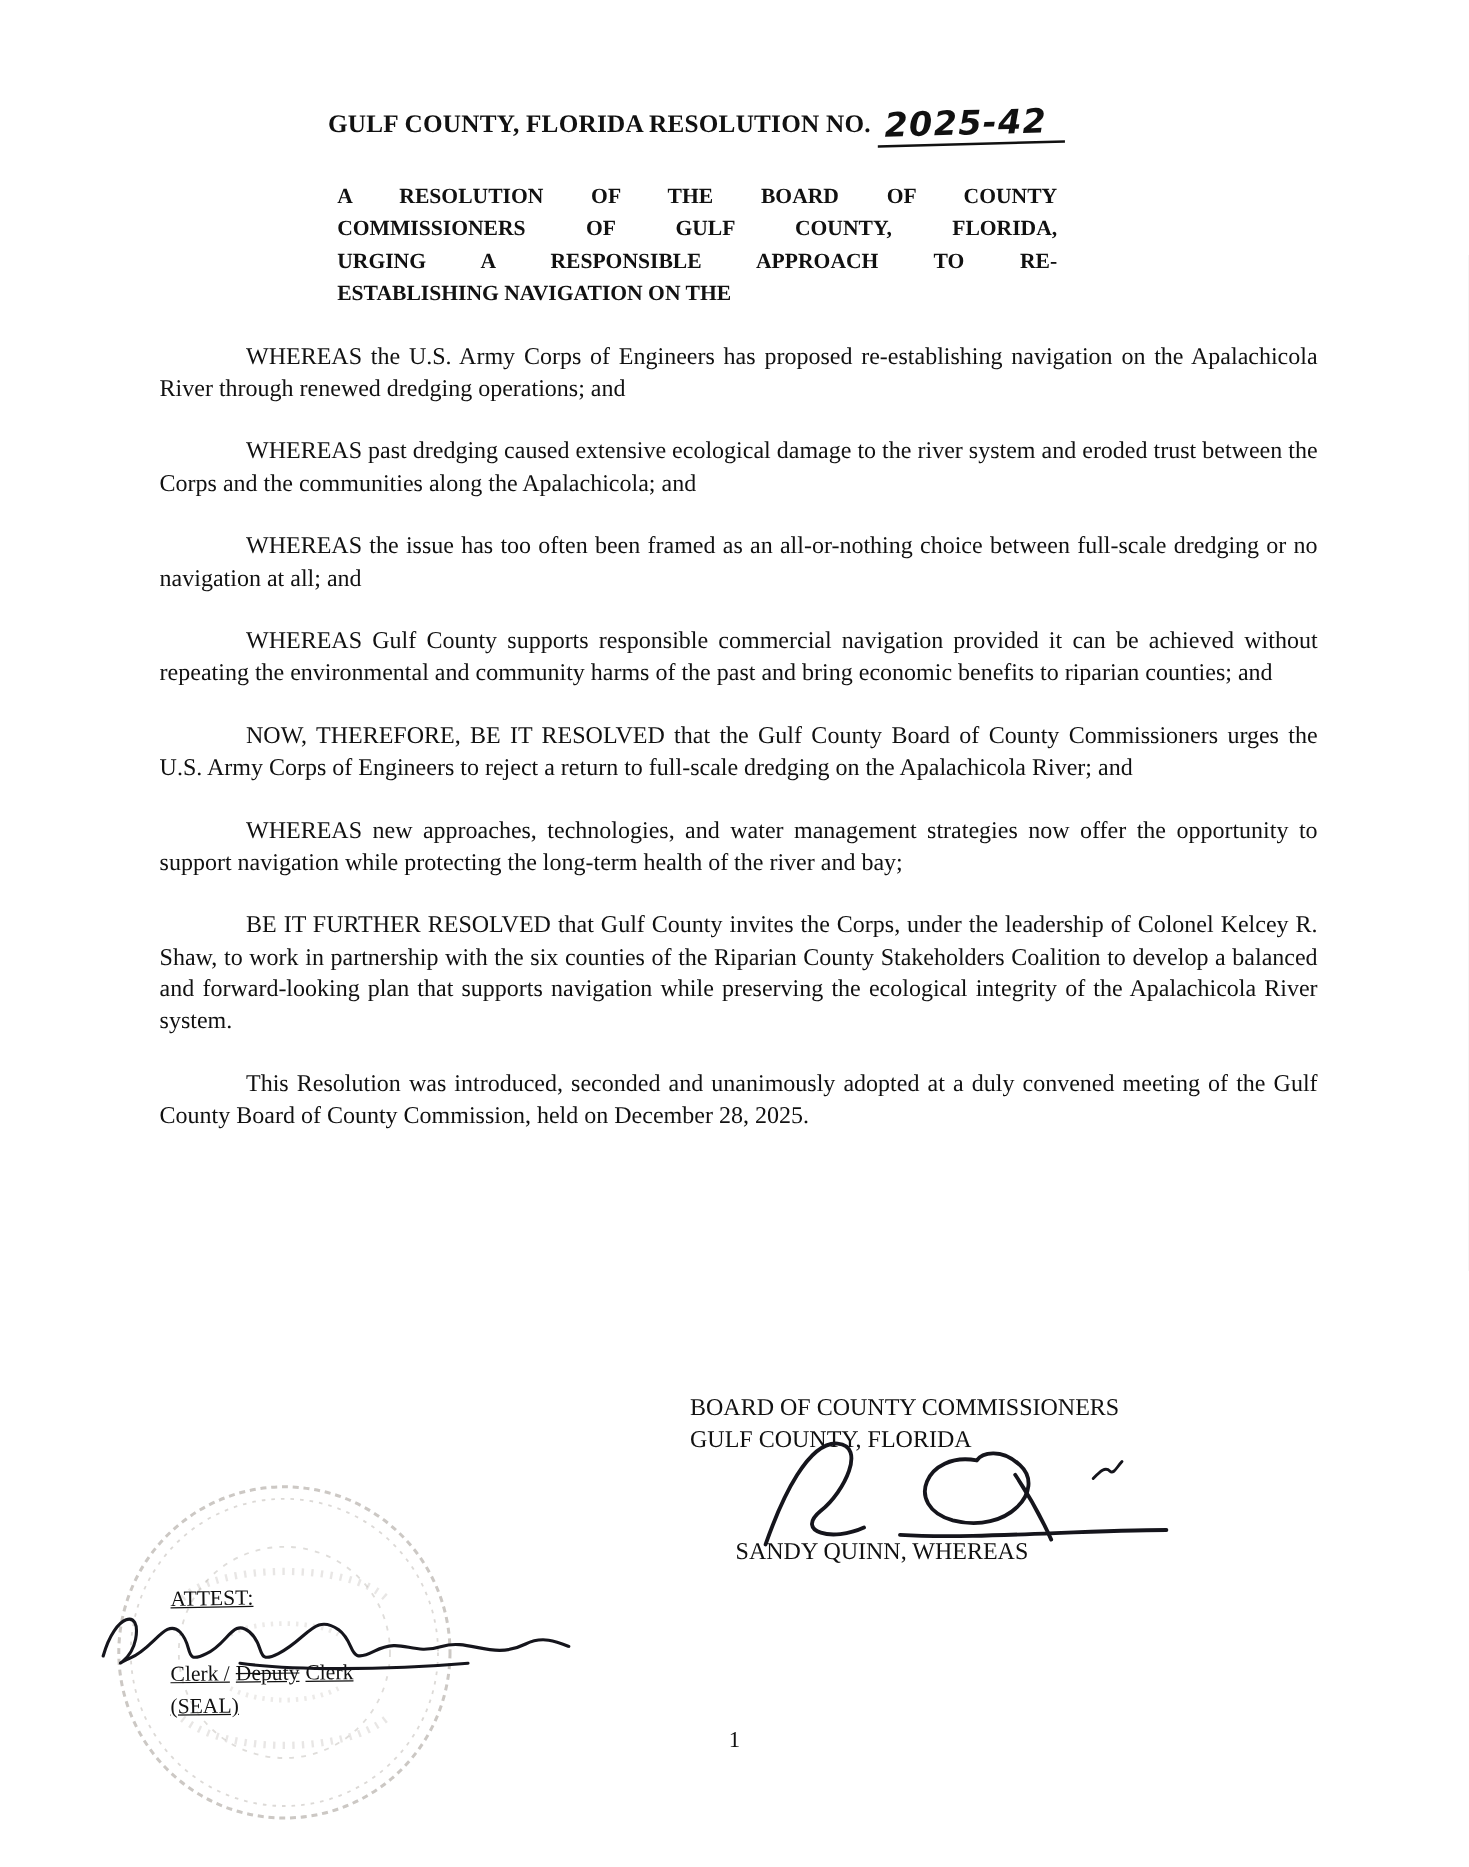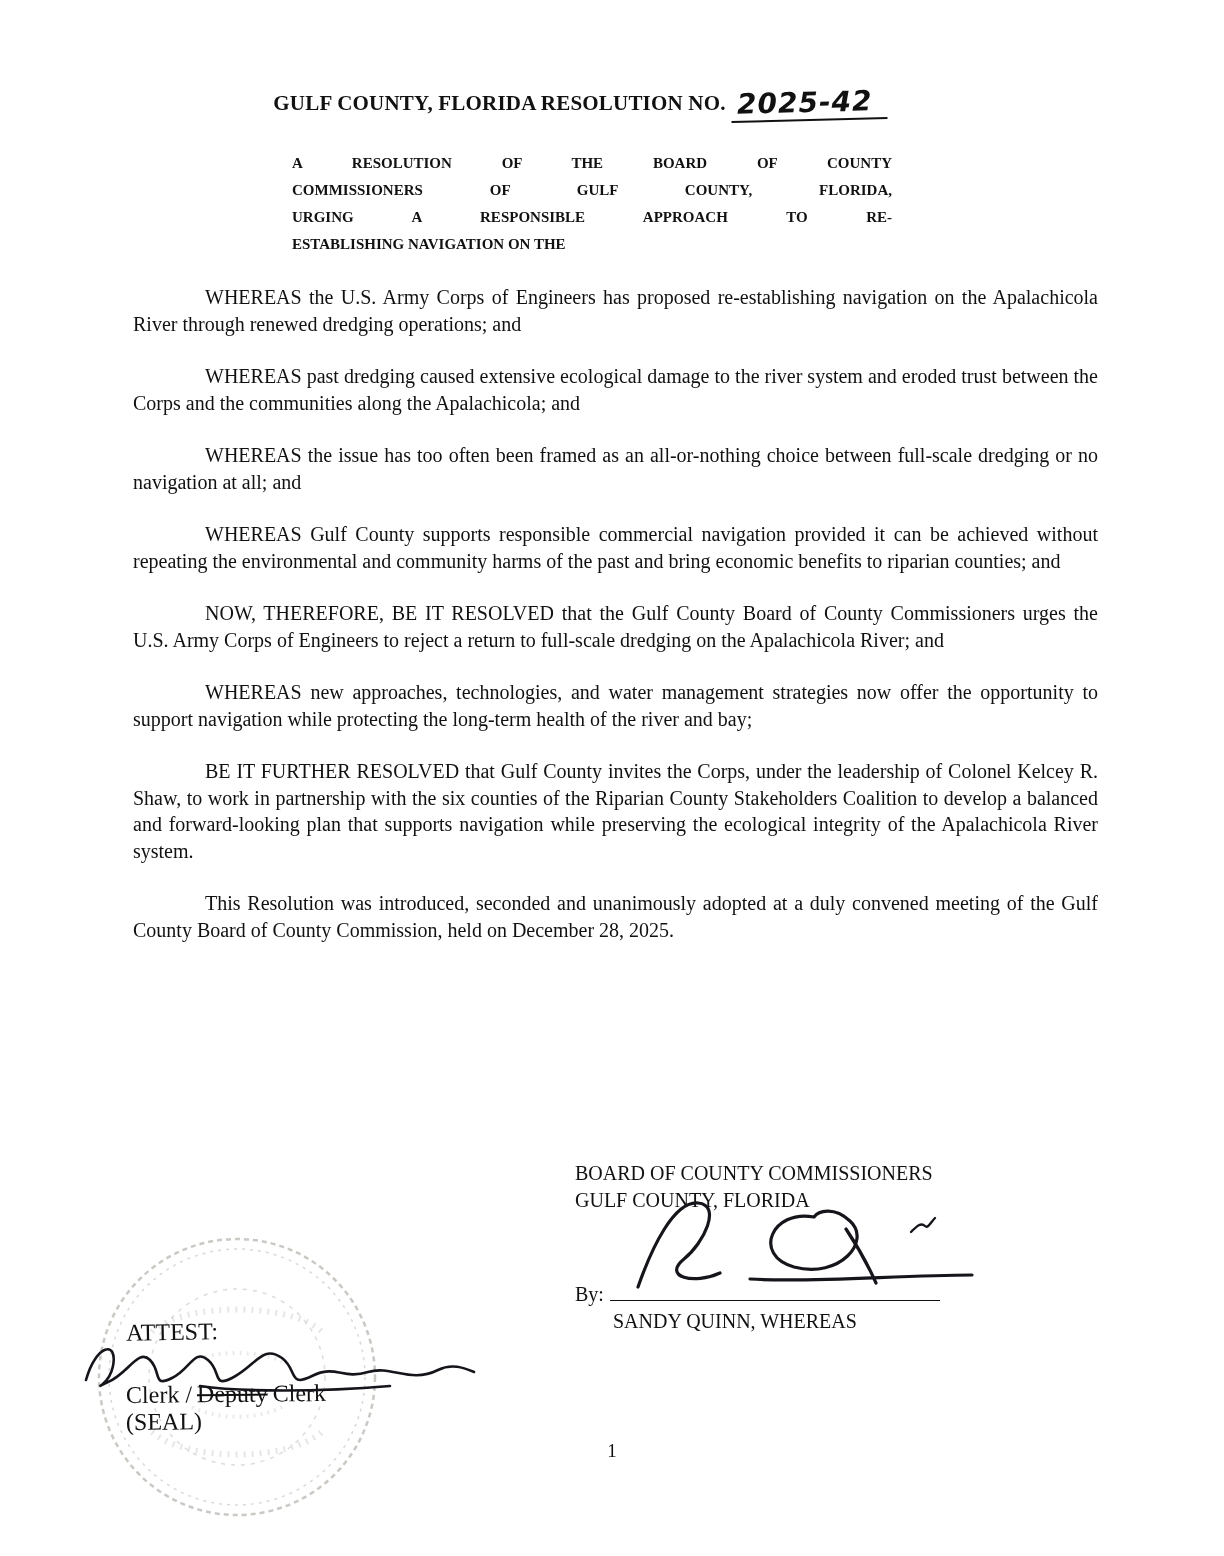--- a/index.html
+++ b/index.html
@@ -38,23 +38,23 @@
     transform: rotate(-1.5deg) translateY(2px);
     letter-spacing: 1px;
     padding: 0 14px 0 6px;
     border-bottom: 2px solid #111;
     font-family: "DejaVu Sans", sans-serif;
   }
   
   .heading-block {
     position: absolute;
     top: 150px;
-    left: 292px;
+    left: 281px;
     width: 600px;
-    font-size: 15px;
+    font-size: 18px;
     font-weight: bold;
     line-height: 27px;
   }
   .heading-line {
     text-align: justify;
     text-align-last: justify;
   }
   .heading-line:last-child {
     text-align-last: left;
   }
@@ -119,23 +119,24 @@
     top: 1222px;
     left: 92px;
     width: 290px;
     height: 310px;
     opacity: 0.55;
     pointer-events: none;
   }
   .attest-block {
     position: absolute;
     top: 1318px;
-    left: 126px;
-    font-size: 24px;
+    left: 142px;
+    font-size: 18px;
     line-height: 27px;
+    text-decoration: underline;
   }
   .attest-label {
     transform: rotate(-1deg);
   }
   .clerk-sig {
     position: absolute;
     top: 1328px;
     left: 80px;
     pointer-events: none;
   }
@@ -185,23 +186,20 @@
     <p><span class="lead">NOW, THEREFORE, BE IT RESOLVED</span><span> that the Gulf County Board of County Commissioners urges the U.S. Army Corps of Engineers to reject a return to full-scale dredging on the Apalachicola River; and</span></p>
     <p><span class="lead">WHEREAS</span><span> new approaches, technologies, and water management strategies now offer the opportunity to support navigation while protecting the long-term health of the river and bay;</span></p>
     <p><span class="lead">BE IT FURTHER RESOLVED</span><span> that Gulf County invites the Corps, under the leadership of Colonel Kelcey R. Shaw, to work in partnership with the six counties of the Riparian County Stakeholders Coalition to develop a balanced and forward-looking plan that supports navigation while preserving the ecological integrity of the Apalachicola River system.</span></p>
     <p><span class="lead"></span><span>This Resolution was introduced, seconded and unanimously adopted at a duly convened meeting of the Gulf County Board of County Commission, held on December 28, 2025.</span></p>
   </div>
 
   <div class="sig-block">
     <div>BOARD OF COUNTY COMMISSIONERS</div>
     <div>GULF COUNTY, FLORIDA</div>
     <div class="sig-gap"></div>
-    <div class="by-row">
-      <span>By:</span><span class="by-line"></span>
-    </div>
     <div class="signer-name">SANDY QUINN, WHEREAS</div>
   </div>
 
   <svg class="chairman-sig" width="390" height="120" viewBox="0 0 390 120">
     <g fill="none" stroke="#15151c" stroke-width="3.2" stroke-linecap="round">
       <path d="M 38 102 C 52 62, 74 16, 98 18 C 122 20, 104 58, 84 74 C 62 92, 94 100, 120 88"></path>
       <path d="M 214 32 C 172 24, 152 70, 194 82 C 240 94, 272 56, 250 36 C 234 21, 218 26, 214 32"></path>
       <path d="M 150 94 C 210 98, 300 90, 372 90"></path>
       <path d="M 246 44 C 258 62, 268 80, 276 98"></path>
     </g>

